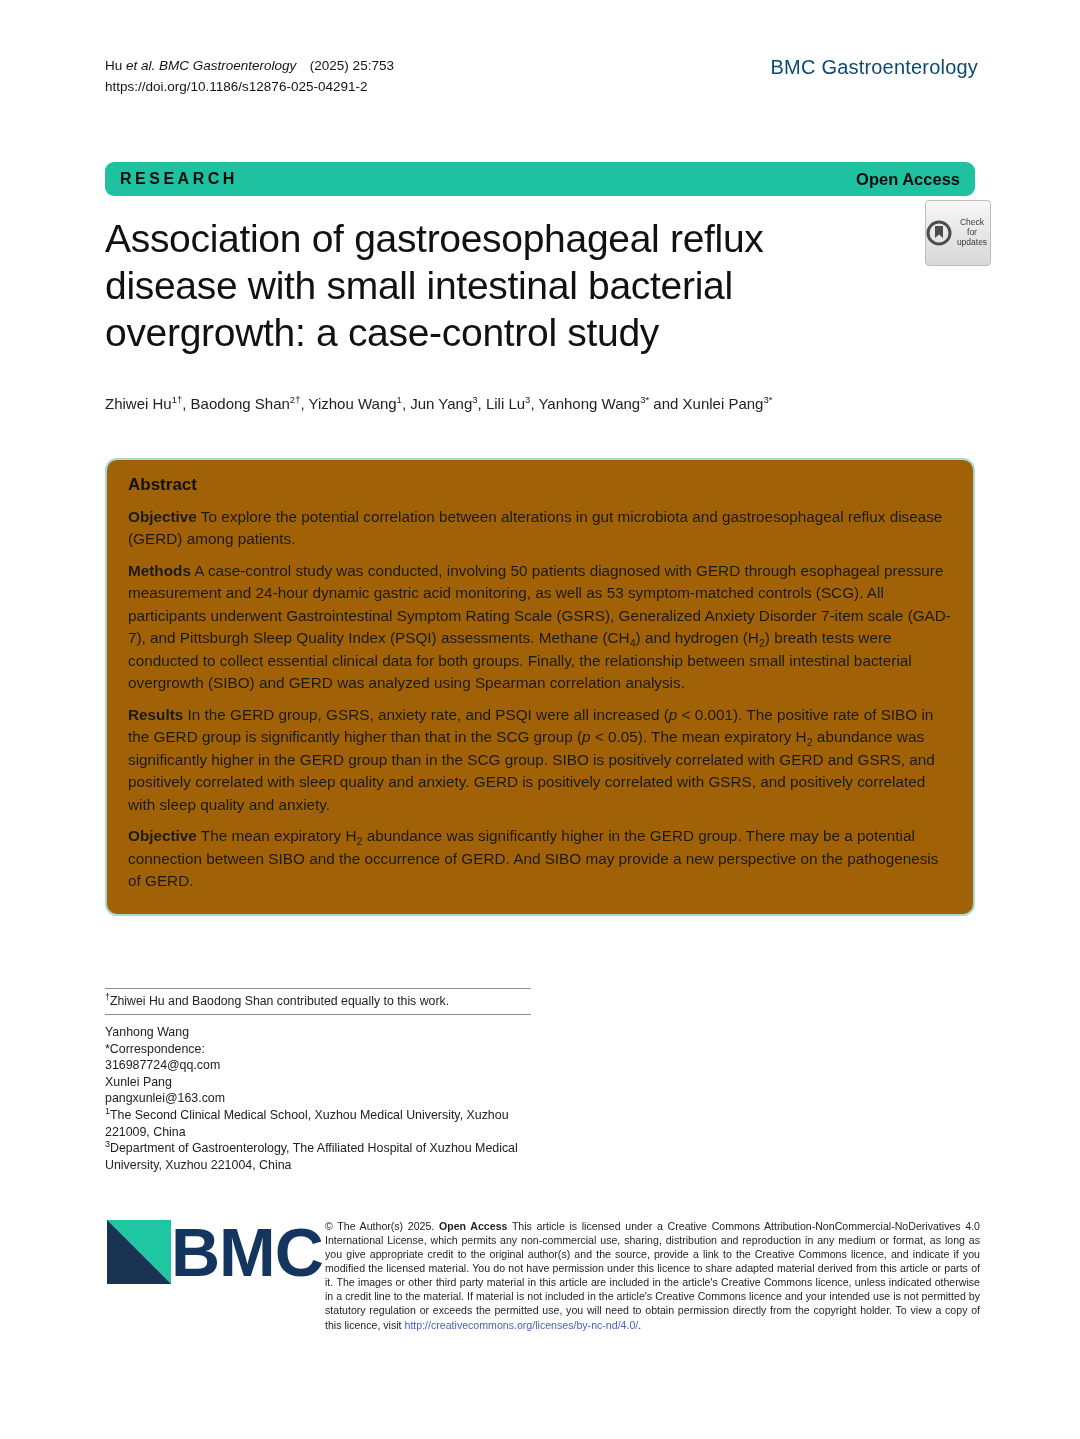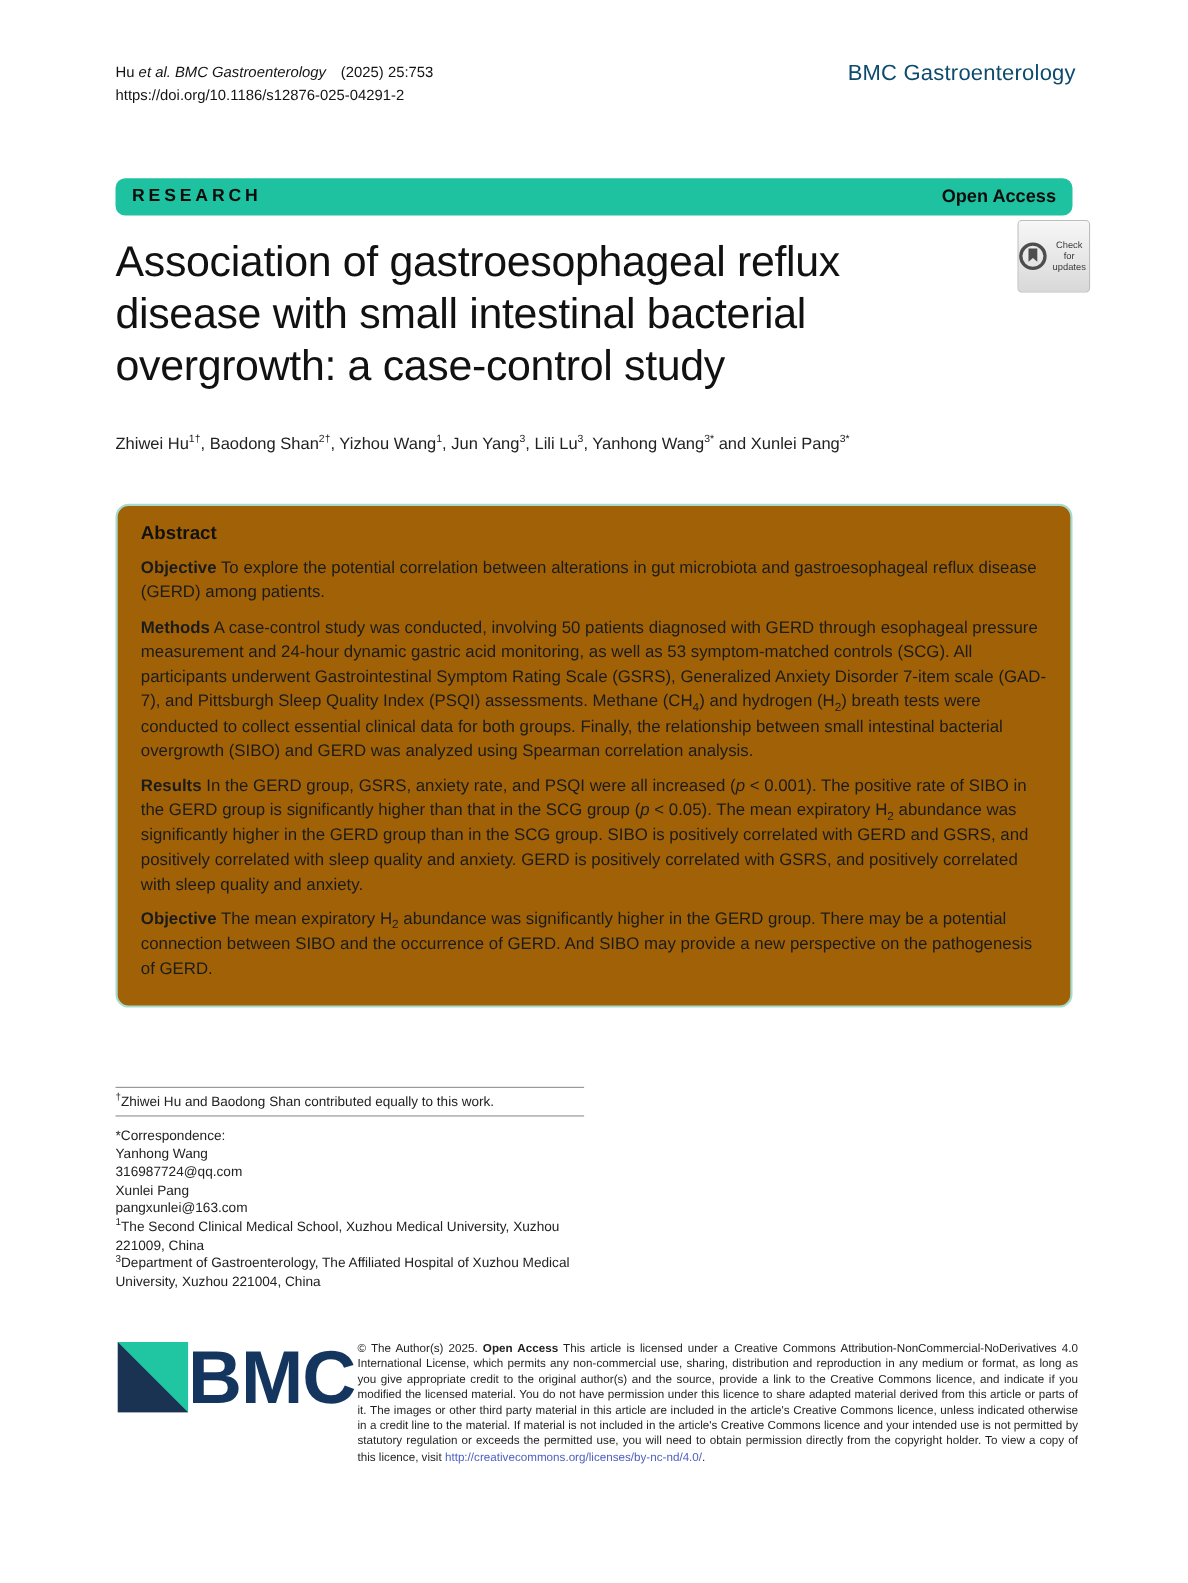--- a/index.html
+++ b/index.html
@@ -111,22 +111,22 @@
     <p class="abs-par"><b>Methods</b>  A case-control study was conducted, involving 50 patients diagnosed with GERD through esophageal pressure measurement and 24-hour dynamic gastric acid monitoring, as well as 53 symptom-matched controls (SCG). All participants underwent Gastrointestinal Symptom Rating Scale (GSRS), Generalized Anxiety Disorder 7-item scale (GAD-7), and Pittsburgh Sleep Quality Index (PSQI) assessments. Methane (CH<sub>4</sub>) and hydrogen (H<sub>2</sub>) breath tests were conducted to collect essential clinical data for both groups. Finally, the relationship between small intestinal bacterial overgrowth (SIBO) and GERD was analyzed using Spearman correlation analysis.</p>
     <p class="abs-par"><b>Results</b>  In the GERD group, GSRS, anxiety rate, and PSQI were all increased (<i>p</i> &lt; 0.001). The positive rate of SIBO in the GERD group is significantly higher than that in the SCG group (<i>p</i> &lt; 0.05). The mean expiratory H<sub>2</sub> abundance was significantly higher in the GERD group than in the SCG group. SIBO is positively correlated with GERD and GSRS, and positively correlated with sleep quality and anxiety. GERD is positively correlated with GSRS, and positively correlated with sleep quality and anxiety.</p>
     <p class="abs-par"><b>Objective</b>  The mean expiratory H<sub>2</sub> abundance was significantly higher in the GERD group. There may be a potential connection between SIBO and the occurrence of GERD. And SIBO may provide a new perspective on the pathogenesis of GERD.</p>
   </div>
 
   <div class="footnote-area">
     <hr class="fn-rule">
     <div class="fn-equal"><sup>†</sup>Zhiwei Hu and Baodong Shan contributed equally to this work.</div>
     <hr class="fn-rule">
     <div class="fn-block">
+      <div class="fn-line">Yanhong Wang</div>
       <div class="fn-line">*Correspondence:</div>
-      <div class="fn-line">Yanhong Wang</div>
       <div class="fn-line">316987724@qq.com</div>
       <div class="fn-line">Xunlei Pang</div>
       <div class="fn-line">pangxunlei@163.com</div>
       <div class="fn-aff"><sup>1</sup>The Second Clinical Medical School, Xuzhou Medical University, Xuzhou 221009, China</div>
       <div class="fn-aff"><sup>3</sup>Department of Gastroenterology, The Affiliated Hospital of Xuzhou Medical University, Xuzhou 221004, China</div>
     </div>
   </div>
 
   <div class="footer-logo">
     <div class="logo-square"></div>

